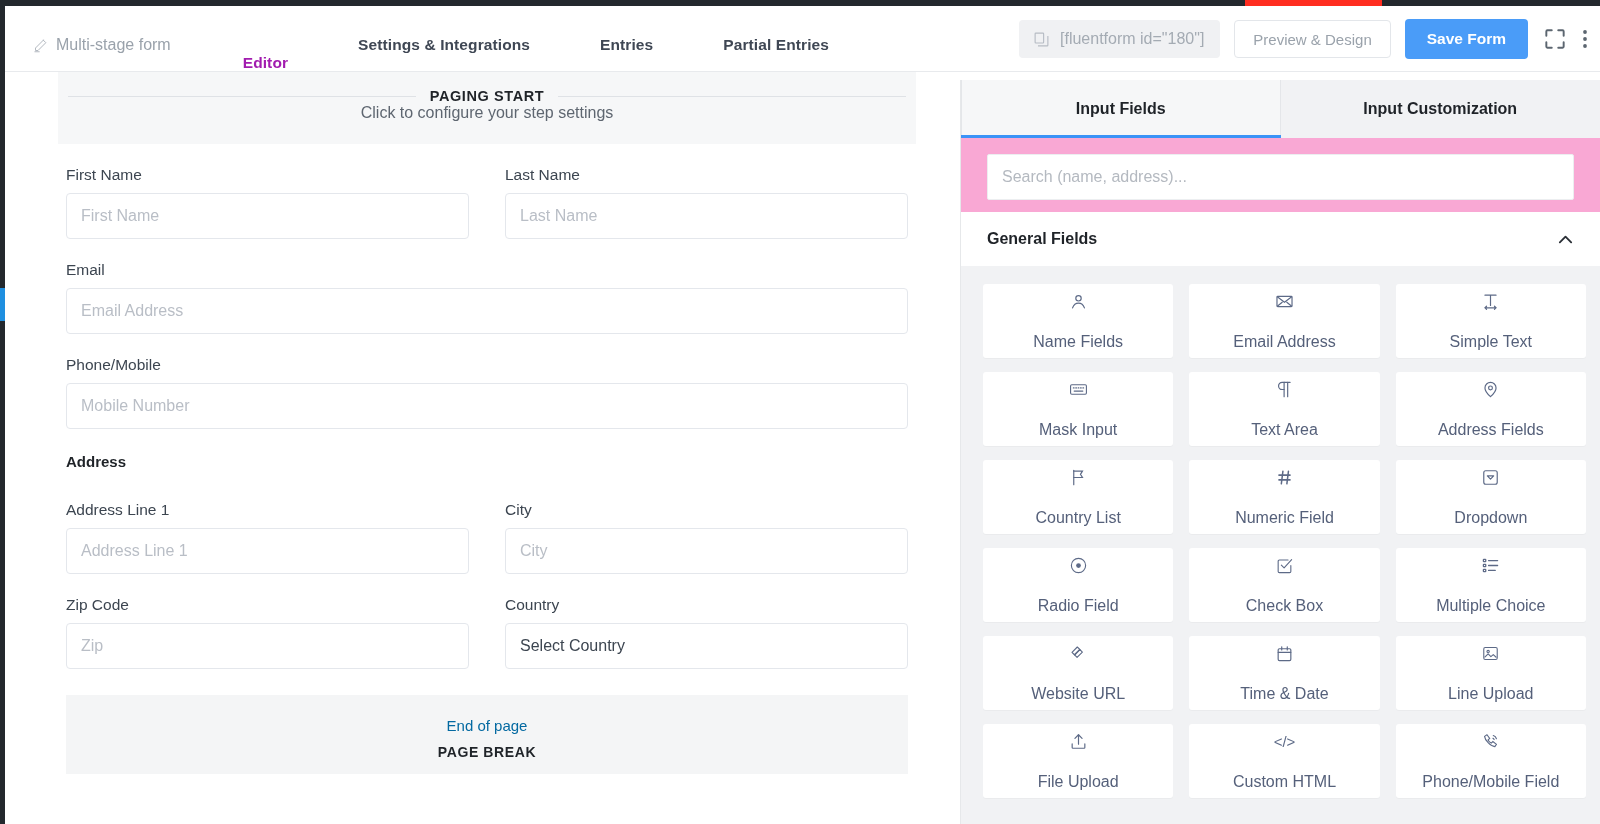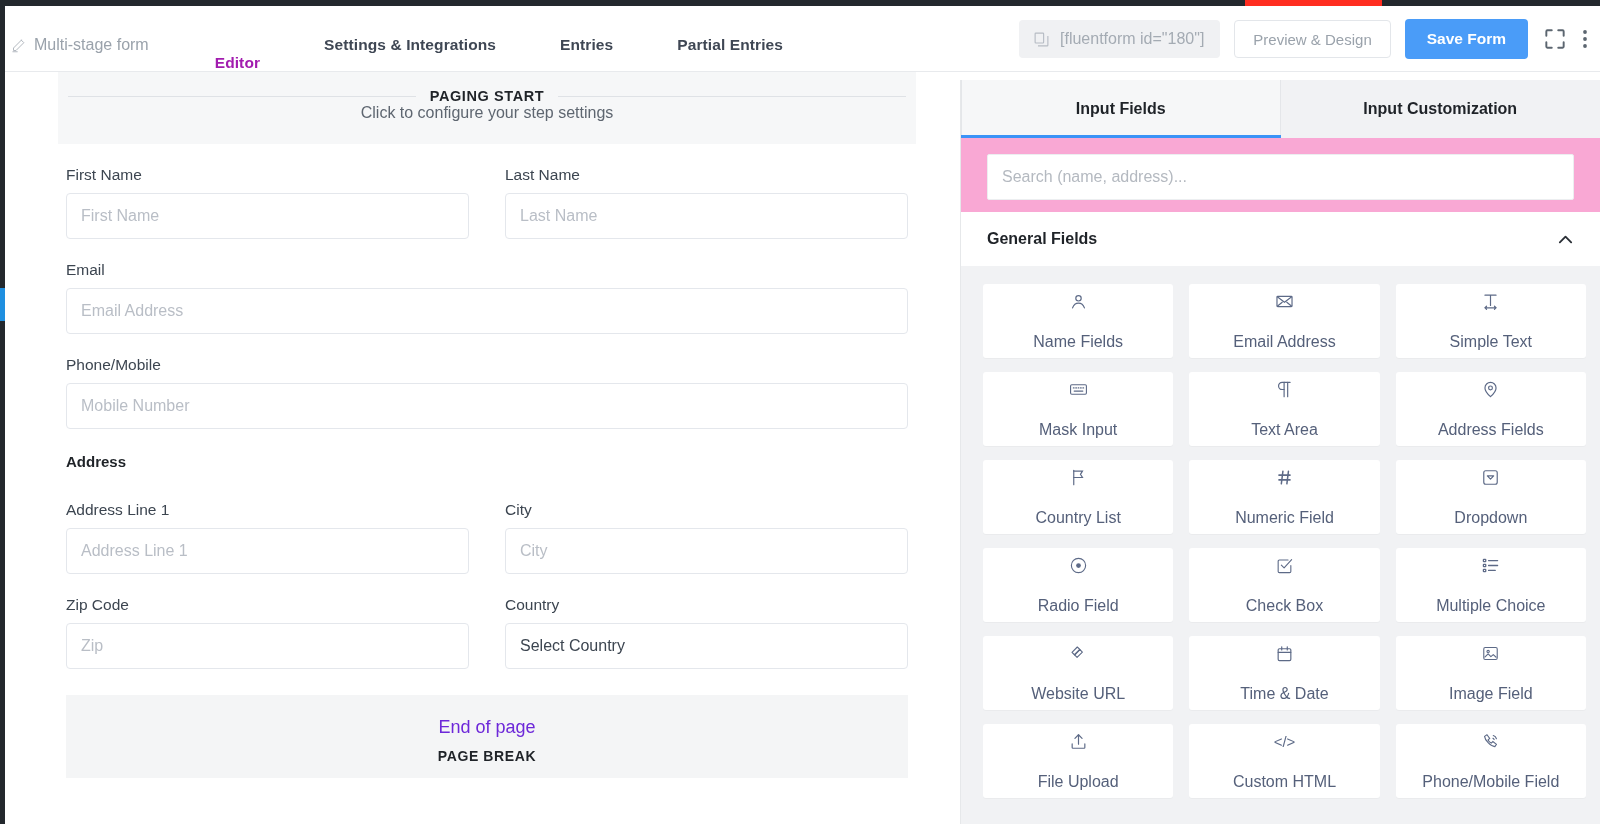--- a/index.html
+++ b/index.html
@@ -29,22 +29,22 @@
     position:absolute; left:0; width:5px; background:#1f8fe0;
   }
 
   
   .header {
     position:absolute; left:5px; top:6px; width:1595px; height:66px;
     background:#fff;
     border-bottom:1px solid #e8eaed;
   }
   .hdr-left {
-    position:absolute; left:2px; top:0; height:78px;
-    display:flex; align-items:center; gap:12px;
+    position:absolute; left:24px; top:0; height:78px;
+    display:flex; align-items:center; gap:18px;
   }
   .form-title {
     display:flex; align-items:center; gap:8px;
     font-size:16px; color:#9aa2ab; font-weight:400;
     padding:0 14px 0 4px; margin-right:14px;
     cursor:pointer;
   }
   .pencil-ico { width:15px; height:15px; display:block; color:#b3b9c0; }
   .hdr-tab {
     position:relative; height:66px; display:flex; align-items:center;
@@ -111,21 +111,21 @@
   .flabel.bold { font-weight:700; color:#1f2328; font-size:15px; }
   .finput {
     width:100%; height:46px; border:1px solid #e4e7ec; border-radius:4px;
     background:#fff; padding:0 14px; font-size:16px; color:#b9bec6;
     display:flex; align-items:center; cursor:text;
   }
   .finput.value { color:#3c4550; }
   .end-band {
     margin-top:26px; background:#f4f5f6; padding:22px 0 14px; text-align:center;
   }
-  .end-band .t1 { font-size:18px; color:#6d28d9; }
+  .end-band .t1 { font-size:15px; color:#0369a1; }
   .end-band .t2 { margin-top:10px; font-size:14px; font-weight:700; color:#1f2328; letter-spacing:.6px; }
 
   
   .panel {
     position:absolute; left:960px; top:80px; width:640px; height:752px;
     background:#f1f2f4; overflow:hidden;
     border-left:1px solid #e6e8ea;
   }
   .panel-tabs { display:flex; height:58px; }
   .ptab {
@@ -456,21 +456,21 @@
         </svg>
         <span class="lbl">Time &amp; Date</span>
       </div>
 
       <div class="card">
         <svg class="ico" viewBox="0 0 24 24" fill="none" stroke="currentColor" stroke-width="1.4" stroke-linejoin="round">
           <rect x="3.5" y="4.5" width="17" height="15" rx="1.8"></rect>
             <circle cx="9" cy="9.5" r="1.5"></circle>
             <path d="M4.5 17l4.5-4.5 3.5 3.5 3-2.5 4 3.5"></path>
         </svg>
-        <span class="lbl">Image Field</span>
+        <span class="lbl">Line Upload</span>
       </div>
 
       <div class="card">
         <svg class="ico" viewBox="0 0 24 24" fill="none" stroke="currentColor" stroke-width="1.5" stroke-linecap="round" stroke-linejoin="round">
           <path d="M12 15.5V3.5"></path>
             <path d="M7.5 8L12 3.5 16.5 8"></path>
             <path d="M4 15v4.5a1 1 0 0 0 1 1h14a1 1 0 0 0 1-1V15"></path>
         </svg>
         <span class="lbl">File Upload</span>
       </div>

